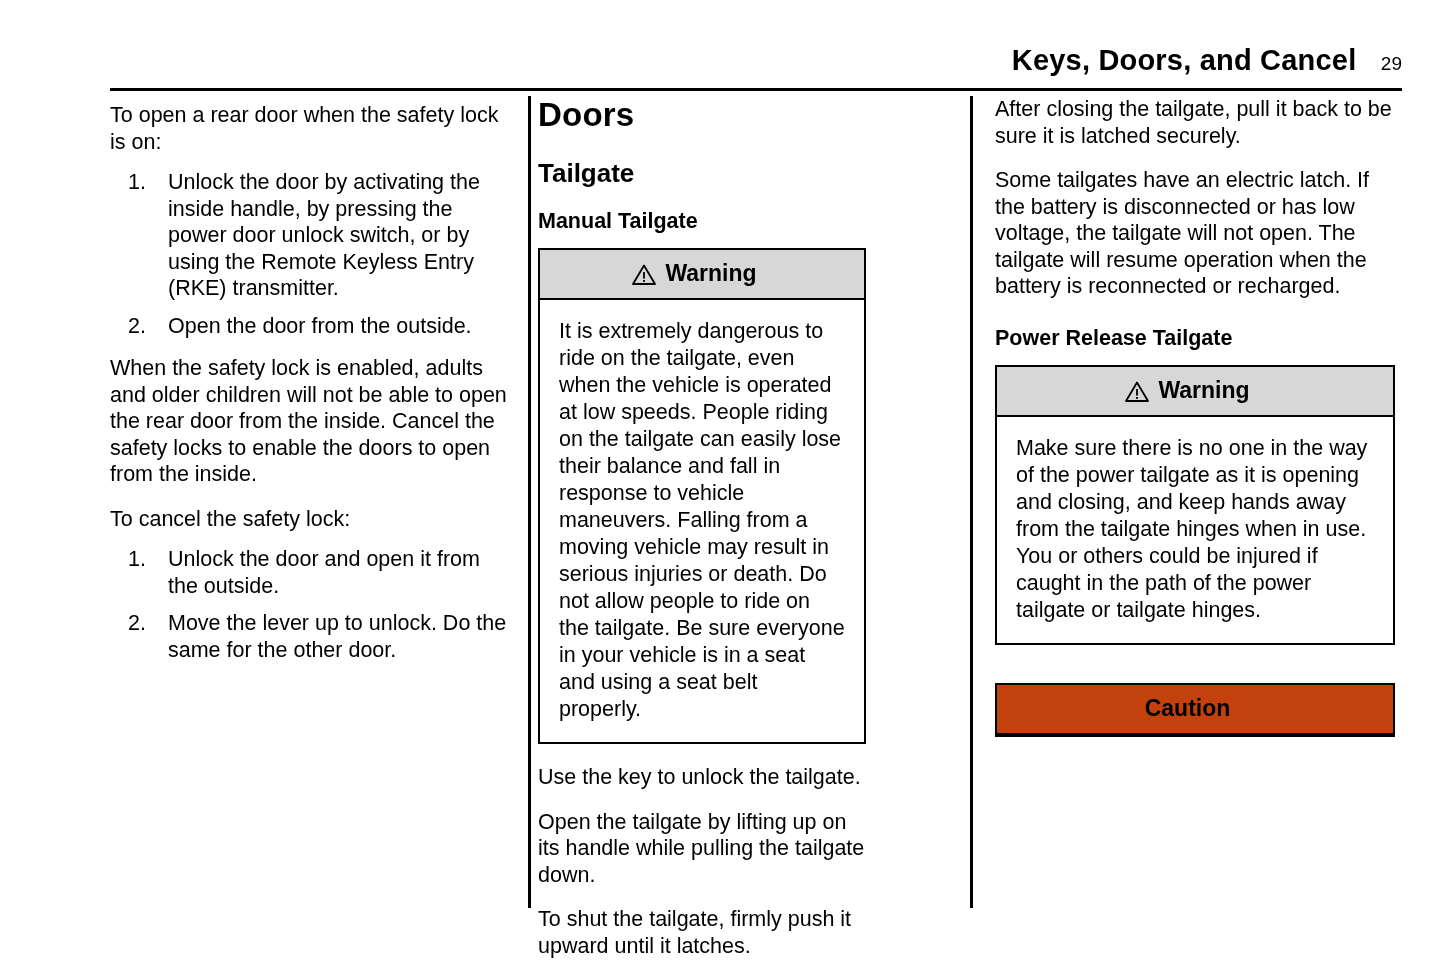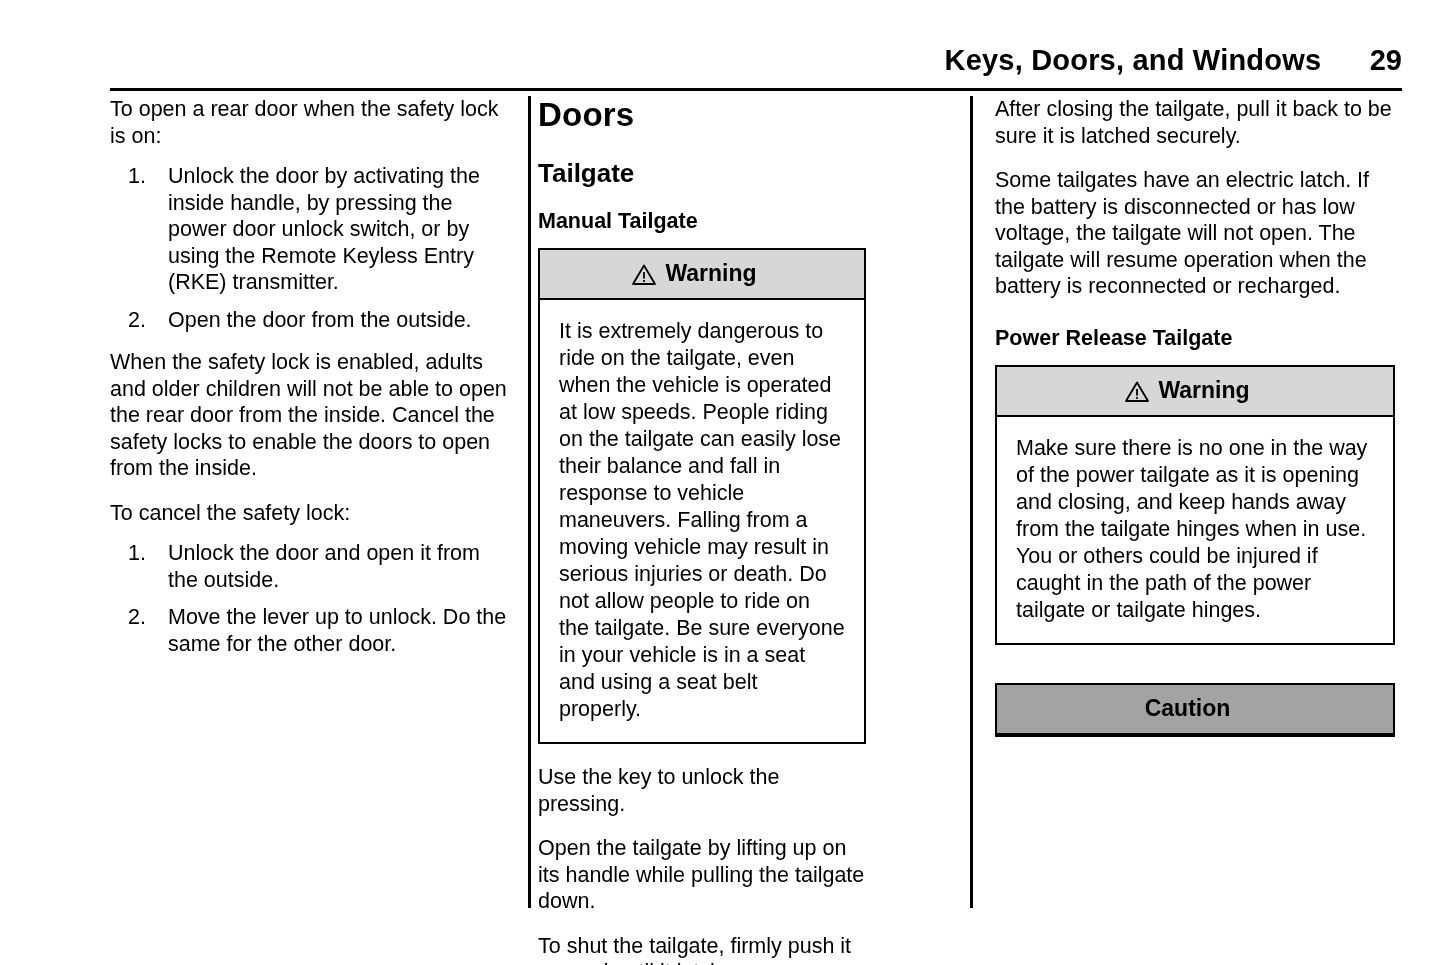--- a/index.html
+++ b/index.html
@@ -30,23 +30,23 @@
     text-align: right;
   }
   .header-title {
     display: inline-block;
     font-size: 29px;
     font-weight: bold;
     letter-spacing: 0.2px;
   }
   .header-page {
     display: inline-block;
-    font-size: 29px;
-    font-weight: bold;
-    margin-left: 44px;
+    font-size: 19px;
+    font-weight: normal;
+    margin-left: 20px;
   }
   .header-rule {
     position: absolute;
     left: 110px;
     top: 88px;
     width: 1292px;
     height: 3px;
     background: #000;
   }
   
@@ -65,21 +65,21 @@
     background: #000;
   }
   .vrule-1 { left: 528px; height: 812px; }
   .vrule-2 { left: 970px; height: 812px; }
 
   p.body {
     font-size: 21.5px;
     line-height: 26.5px;
     margin: 0 0 18px 0;
   }
-  p.body.tight { margin-bottom: 14px; }
+  p.body.tight { margin-bottom: 14px; margin-top: 6px; }
 
   ol.numlist {
     margin: 0 0 16px 0;
     padding: 0 0 0 0;
     list-style: none;
     counter-reset: item;
   }
   ol.numlist > li {
     font-size: 21.5px;
     line-height: 26.5px;
@@ -128,42 +128,42 @@
     border-bottom: 2px solid #000;
     text-align: center;
     padding: 10px 23px 11px 8px;
     font-size: 23px;
     font-weight: bold;
     display: flex;
     align-items: center;
     justify-content: center;
     gap: 9px;
   }
-  .notebox-head.plain { background: #a3a3a3; }
+  .notebox-head.plain { background: #c2410c; }
   .warn-tri {
     display: inline-block;
     width: 24px;
     height: 21px;
     position: relative;
     top: 1px;
   }
   .notebox-body {
     padding: 12px 13px 13px 13px;
     font-size: 21.5px;
     line-height: 27px;
   }
   .notebox-body p { margin: 6px; }
 </style>
 </head>
 <body>
 
 <div class="page">
 
   <div class="header">
-    <span class="header-title">Keys, Doors, and Windows</span>
+    <span class="header-title">Keys, Doors, and Cancel</span>
     <span class="header-page">29</span>
   </div>
   <div class="header-rule"></div>
 
   <div class="vrule vrule-1"></div>
   <div class="vrule vrule-2"></div>
 
   <div class="col col1">
     <p class="body tight">To open a rear door when the safety lock is on:</p>
     <ol class="numlist">
@@ -192,21 +192,21 @@
             <rect x="11.1" y="16" width="1.8" height="1.9" fill="#000"></rect>
           </svg>
         </span>
         <span>Warning</span>
       </div>
       <div class="notebox-body">
         <p>It is extremely dangerous to ride on the tailgate, even when the vehicle is operated at low speeds. People riding on the tailgate can easily lose their balance and fall in response to vehicle maneuvers. Falling from a moving vehicle may result in serious injuries or death. Do not allow people to ride on the tailgate. Be sure everyone in your vehicle is in a seat and using a seat belt properly.</p>
       </div>
     </div>
 
-    <p class="body">Use the key to unlock the pressing.</p>
+    <p class="body">Use the key to unlock the tailgate.</p>
     <p class="body">Open the tailgate by lifting up on its handle while pulling the tailgate down.</p>
     <p class="body">To shut the tailgate, firmly push it upward until it latches.</p>
   </div>
 
   <div class="col col3">
     <p class="body">After closing the tailgate, pull it back to be sure it is latched securely.</p>
     <p class="body">Some tailgates have an electric latch. If the battery is disconnected or has low voltage, the tailgate will not open. The tailgate will resume operation when the battery is reconnected or recharged.</p>
 
     <h3 class="doc-h3 spaced-top">Power Release Tailgate</h3>
 

